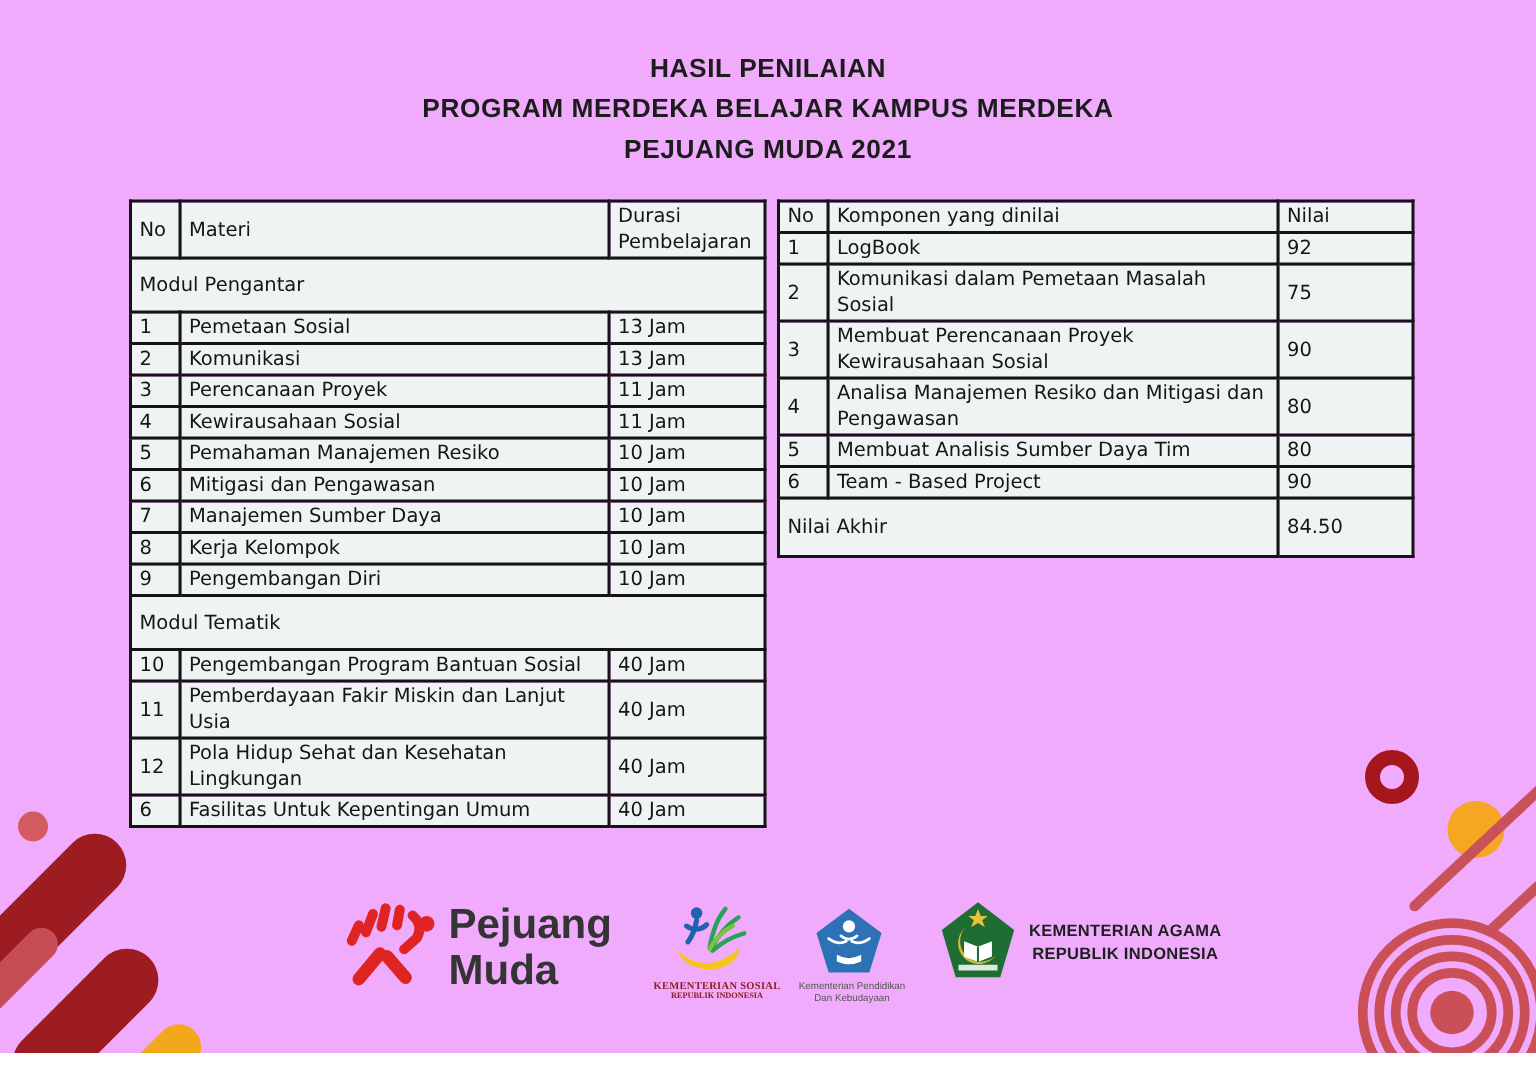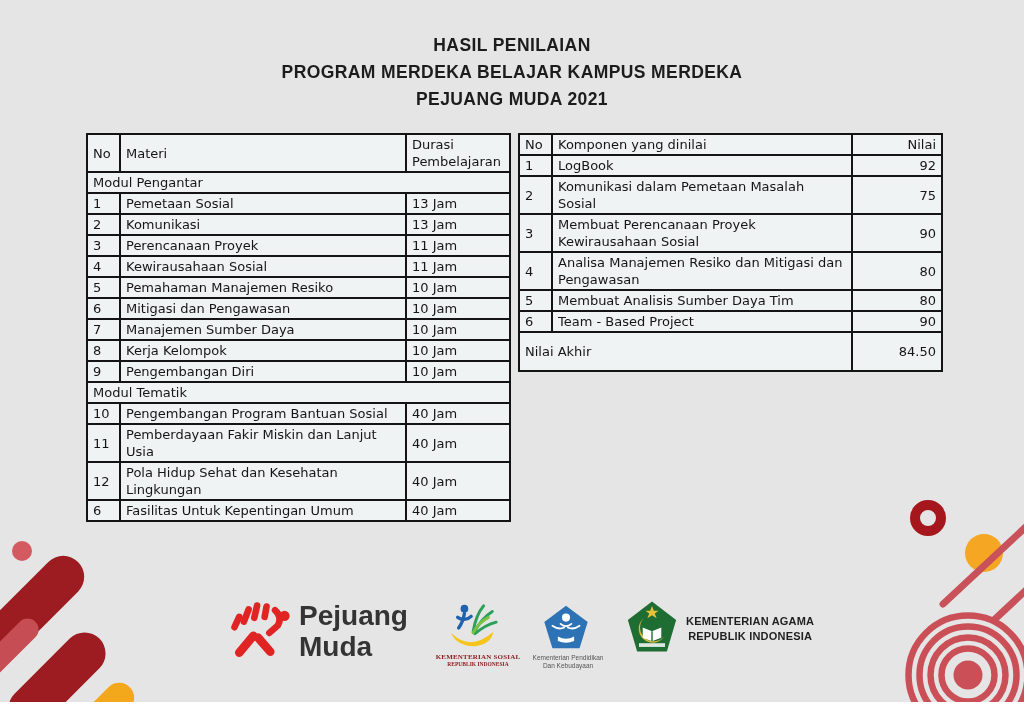--- a/index.html
+++ b/index.html
@@ -1,33 +1,33 @@
 <!DOCTYPE html>
 <html><head>
 <meta charset="utf-8">
 <style>
   * { margin:0; padding:0; box-sizing:border-box; }
   body { background:#fff; font-family:"DejaVu Sans", sans-serif; }
-  .canvas { position:relative; width:1024px; height:724px; background:#e5e5e5; overflow:hidden; }
+  .canvas { position:relative; width:1024px; height:724px; background:#f0abfc; overflow:hidden; }
 
   
   .title { position:absolute; top:32px; left:0; width:1024px; text-align:center; z-index:3;
            font-family:"Liberation Sans", sans-serif; font-weight:bold; font-size:17.5px;
            line-height:27px; letter-spacing:.4px; color:#1c1c1c; }
 
   
   table.tbl { position:absolute; border-collapse:collapse; table-layout:fixed; z-index:3;
               font-family:"DejaVu Sans", sans-serif; font-size:13px; color:#151515; }
   table.tbl td { border:2px solid #141414; background:#f0f3f4; padding:1px 5px;
                  vertical-align:middle; line-height:17px; overflow:hidden; }
   table.materi { left:86px; top:133px; width:423px; }
   table.nilai  { left:518px; top:133px; width:423px; }
   td.row-h { height:21px; }
-  td.center { text-align:right; }
-  td.section-cell { height:21px;margin-left:16px; }
+  td.center { text-align:left; }
+  td.section-cell { height:36px;margin-left:16px; }
   td.footer-label { padding-left:40px; height:39px; }
 
   
   .white-strip { position:absolute; left:0; bottom:0; width:1024px; height:22px; background:#ffffff; z-index:6; }
 
   
   .deco { position:absolute; z-index:1; }
   .bar { border-radius:999px; }
   .bar-a { left:-50px; top:594px; width:150px; height:42px; background:#9d1c21; transform:rotate(-45deg); }
   .bar-b { left:-3px;  top:660px; width:120px; height:42px; background:#9d1c21; transform:rotate(-45deg); }

